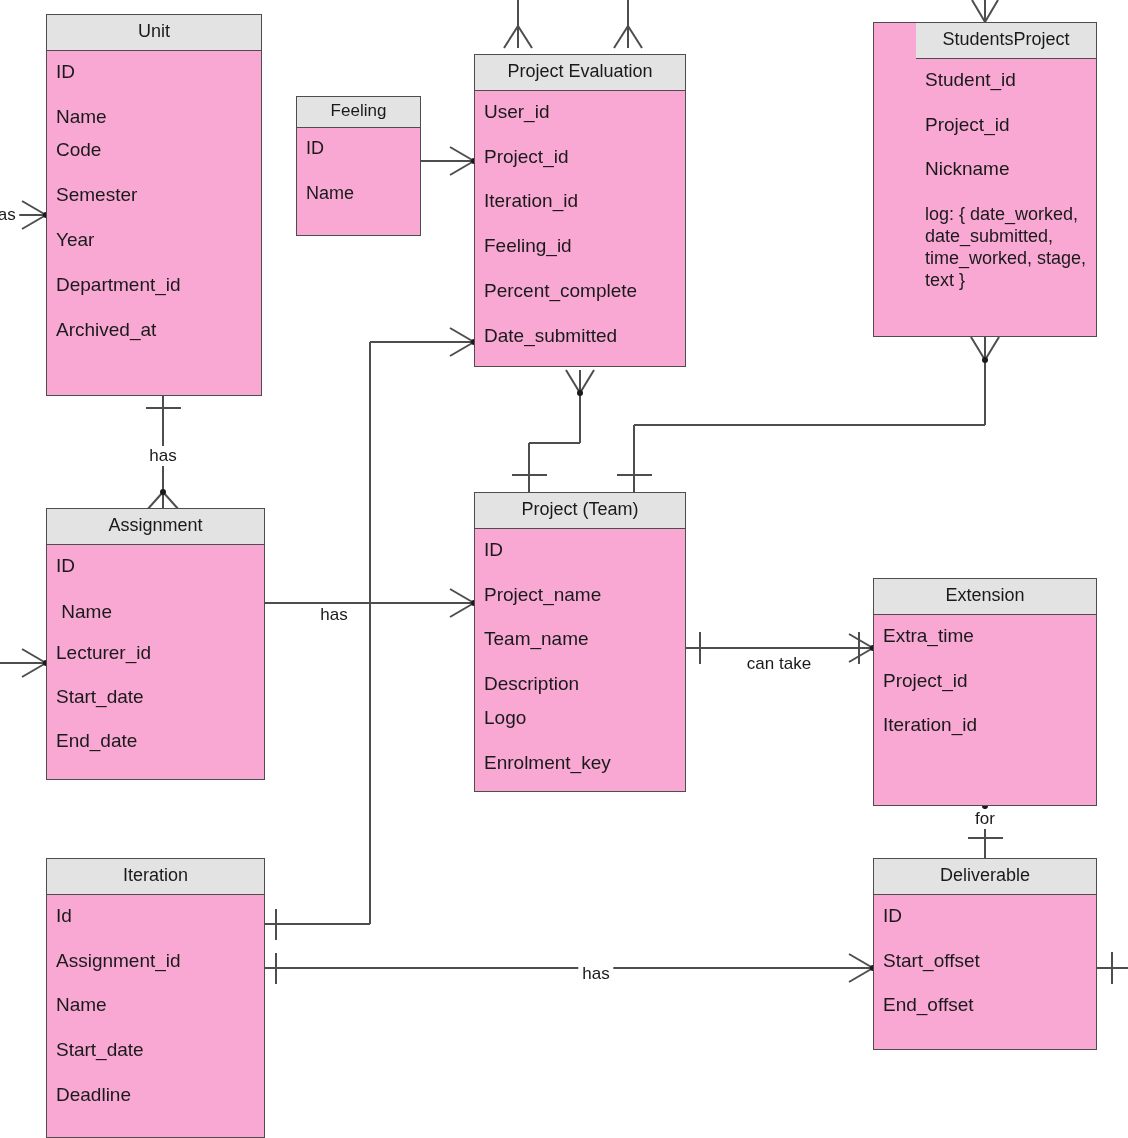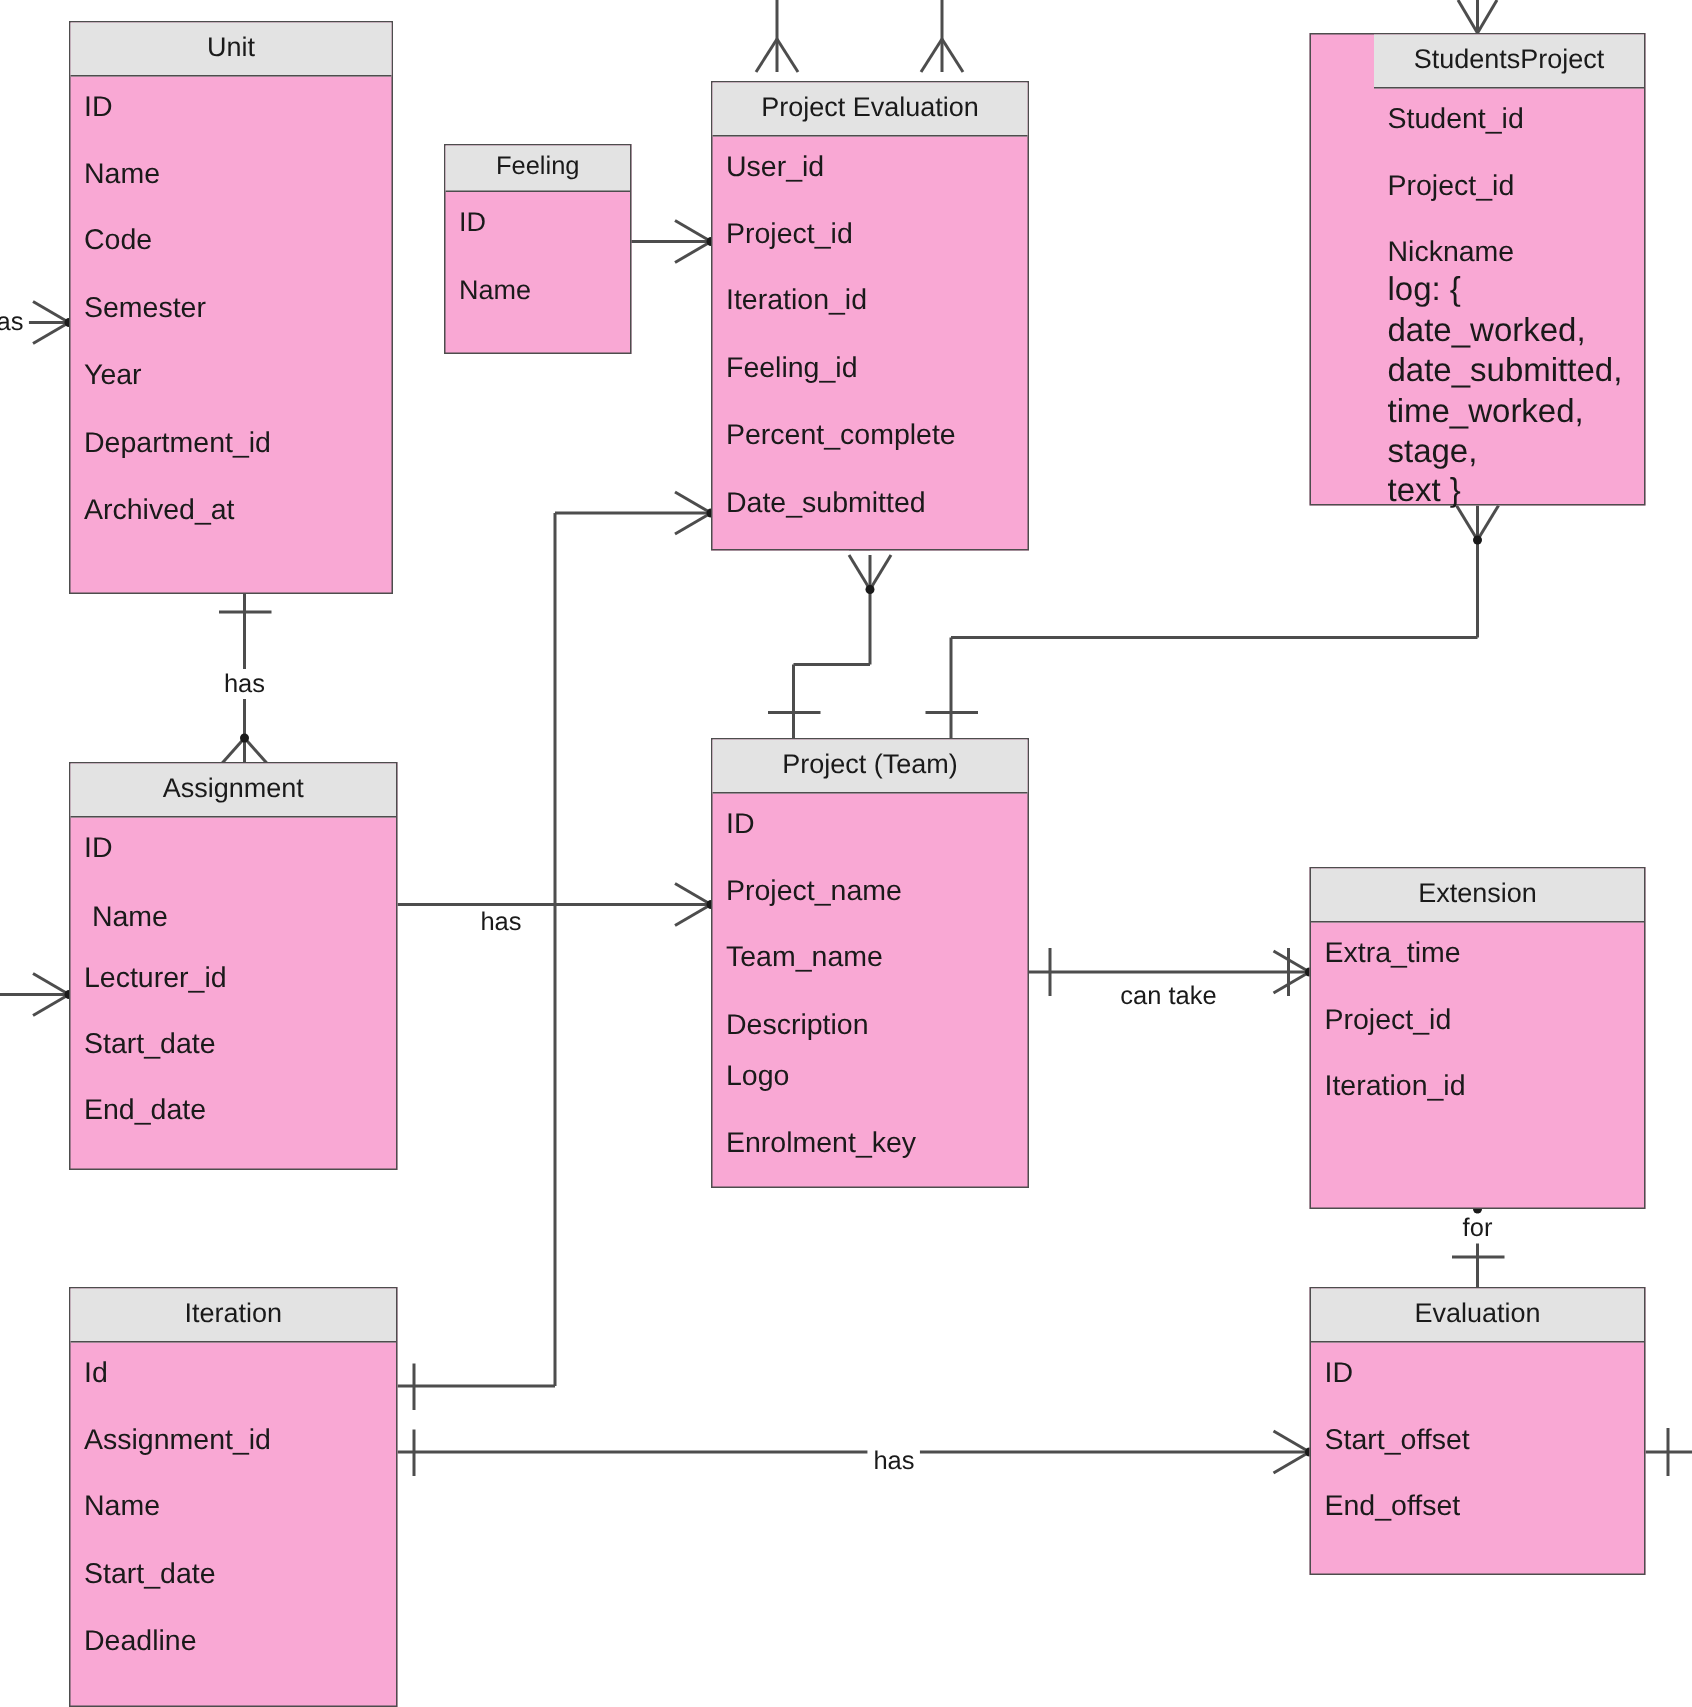--- a/index.html
+++ b/index.html
@@ -185,21 +185,21 @@
 
   <div class="rel-label" style="left:596px; top:974px;">has</div>
 
   <div class="rel-label" style="left:2px; top:215px;">has</div>
 
   <div class="entity" style="left:46px; top:14px; width:216px; height:382px;">
     <div class="entity-title">Unit</div>
     <div class="entity-body">
       <div class="attr" style="margin-top:2px;">ID</div>
       <div class="attr" style="margin-top:23px;">Name</div>
-      <div class="attr" style="margin-top:23px;">Code</div>
+      <div class="attr" style="margin-top:12px;">Code</div>
       <div class="attr" style="margin-top:23px;">Semester</div>
       <div class="attr" style="margin-top:23px;">Year</div>
       <div class="attr" style="margin-top:23px;">Department_id</div>
       <div class="attr" style="margin-top:23px;">Archived_at</div>
     </div>
   </div>
 
   <div class="entity" style="left:296px; top:96px; width:125px; height:140px;">
     <div class="entity-title" style="font-size:17px; padding:5px 4px 6px 4px;">Feeling</div>
     <div class="entity-body">
@@ -219,21 +219,21 @@
       <div class="attr" style="margin-top:23px;">Date_submitted</div>
     </div>
   </div>
 
   <div class="entity" style="left:873px; top:22px; width:224px; height:315px;padding-left:42px;">
     <div class="entity-title">StudentsProject</div>
     <div class="entity-body">
       <div class="attr" style="margin-top:2px;">Student_id</div>
       <div class="attr" style="margin-top:23px;">Project_id</div>
       <div class="attr" style="margin-top:23px;">Nickname</div>
-      <div class="attr multi" style="font-size:22px;">log: { date_worked,
+      <div class="attr multi" style="margin-top:24px; font-size:18px;">log: { date_worked,
 date_submitted,
 time_worked, stage,
 text }</div>
     </div>
   </div>
 
   <div class="entity" style="left:46px; top:508px; width:219px; height:272px;">
     <div class="entity-title">Assignment</div>
     <div class="entity-body">
       <div class="attr" style="margin-top:2px;">ID</div>
@@ -270,21 +270,21 @@
     <div class="entity-body">
       <div class="attr" style="margin-top:2px;">Id</div>
       <div class="attr" style="margin-top:23px;">Assignment_id</div>
       <div class="attr" style="margin-top:23px;">Name</div>
       <div class="attr" style="margin-top:23px;">Start_date</div>
       <div class="attr" style="margin-top:23px;">Deadline</div>
     </div>
   </div>
 
   <div class="entity" style="left:873px; top:858px; width:224px; height:192px;">
-    <div class="entity-title">Evaluation</div>
+    <div class="entity-title">Deliverable</div>
     <div class="entity-body">
       <div class="attr" style="margin-top:2px;">ID</div>
       <div class="attr" style="margin-top:23px;">Start_offset</div>
       <div class="attr" style="margin-top:23px;">End_offset</div>
     </div>
   </div>
 
 </div>
 
 </body></html>

